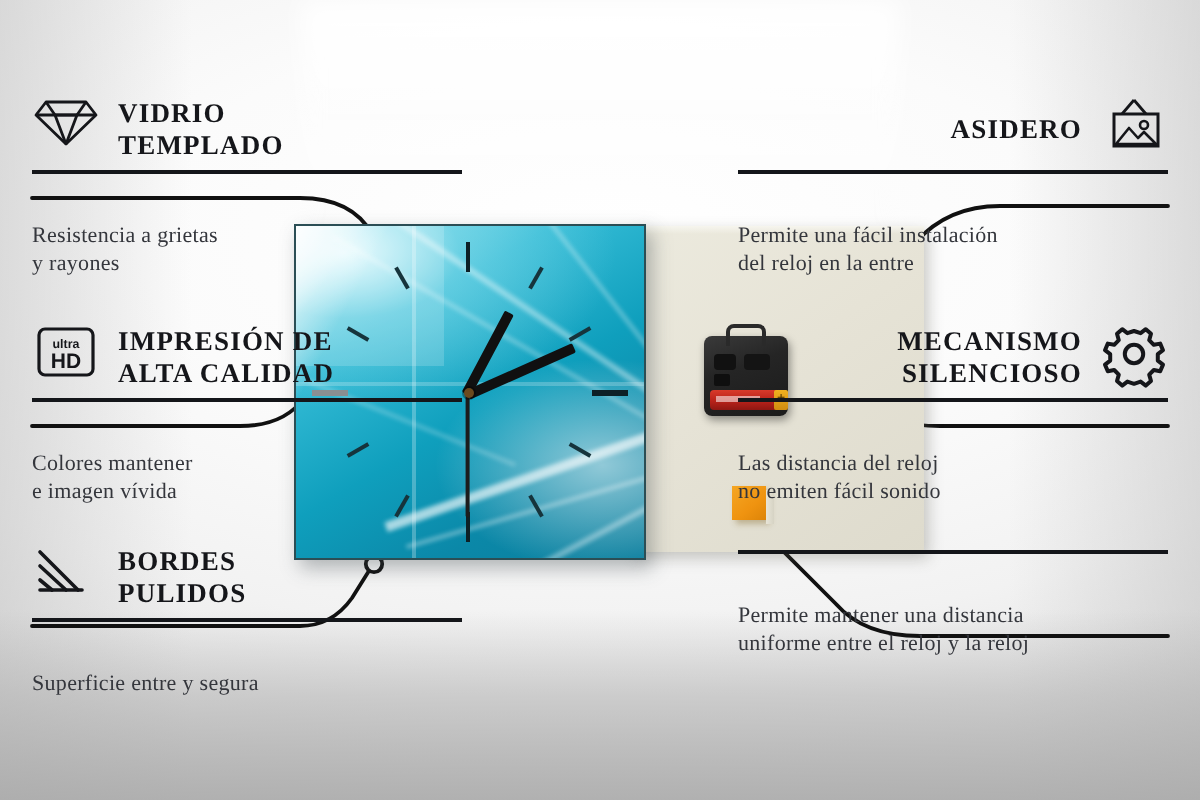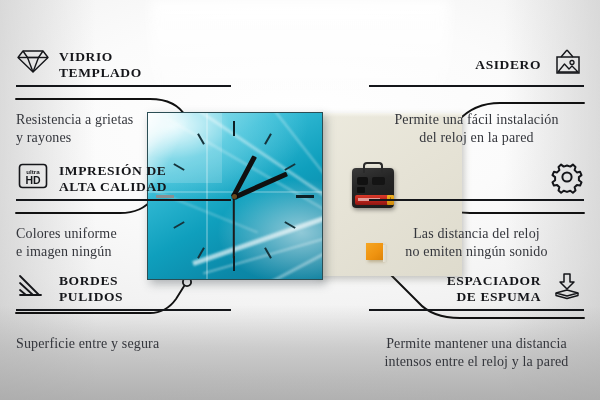--- a/index.html
+++ b/index.html
@@ -102,22 +102,22 @@
   
   .feat{position:absolute;width:215px;}
   .feat .row{display:flex;align-items:center;gap:9px;}
   .feat.right .row{flex-direction:row-reverse;}
   .feat .ico{width:34px;height:34px;flex:0 0 34px;display:flex;justify-content:center;}
   .feat .ttl{font-size:13.5px;font-weight:700;letter-spacing:.6px;color:#15161a;
     line-height:1.18;text-transform:uppercase;}
   .feat.left .ttl{text-align:left;}
   .feat.right .ttl{text-align:right;}
   .feat .rule{height:1.6px;background:#14161a;margin:3px 0 4px;}
-  .feat .sub{font-size:14px;color:#34363c;line-height:1.32;letter-spacing:.15px;margin-top:24px;}
-  .feat.right .sub{text-align:center;}
+  .feat .sub{font-size:11px;color:#34363c;line-height:1.32;letter-spacing:.15px;margin-top:24px;}
+  .feat.right .sub{text-align:left;}
 
   svg{display:block;overflow:visible;}
 </style>
 </head>
 <body>
 
 <div id="stage">
 
   <div class="bg-base"></div>
   <div class="bg-vign"></div>
@@ -228,22 +228,22 @@
           <text x="16" y="22" text-anchor="middle" font-family="Liberation Sans, sans-serif" font-size="10.5" font-weight="700" fill="#15161a">HD</text>
         </svg>
       </div>
       <div class="ttl">
         <div>IMPRESIÓN DE</div>
         <div>ALTA CALIDAD</div>
       </div>
     </div>
     <div class="rule"></div>
     <div class="sub">
-      <div>Colores uniforme</div>
-      <div>e imagen ningún</div>
+      <div>Colores mantener</div>
+      <div>e imagen vívida</div>
     </div>
   </div>
 
   <div class="feat left" style="left:16px;top:272px;">
     <div class="row">
       <div class="ico">
         <svg width="32" height="28" viewBox="0 0 32 28">
           <g stroke="#15161a" stroke-width="1.8" fill="none" stroke-linecap="round">
             <path d="M3 4 L22 23"></path>
             <path d="M3 11 L16 23"></path>
@@ -273,56 +273,47 @@
           <path d="M7 24 L13.5 16 L18 21 L21 18 L27 24 Z" fill="none" stroke="#15161a" stroke-width="1.3" stroke-linejoin="round"></path>
         </svg>
       </div>
       <div class="ttl">
         <div>ASIDERO</div>
       </div>
     </div>
     <div class="rule"></div>
     <div class="sub">
       <div>Permite una fácil instalación</div>
-      <div>del reloj en la pared</div>
+      <div>del reloj en la entre</div>
     </div>
   </div>
 
   <div class="feat right" style="left:369px;top:162px;">
     <div class="row">
       <div class="ico">
         <svg width="32" height="30" viewBox="0 0 32 30">
           <g fill="none" stroke="#15161a" stroke-width="2" stroke-linejoin="round">
             <path d="M16 3.5 l3.3 1.1 2.6-2.0 2.6 2.3 -0.9 3.2 2.3 2.3 3.2-0.6 1.4 3.3 -2.6 2.0 0 3.2 2.6 2.0 -1.4 3.3 -3.2-0.6 -2.3 2.3 0.9 3.2 -2.6 2.3 -2.6-2.0 -3.3 1.1 -3.3-1.1 -2.6 2.0 -2.6-2.3 0.9-3.2 -2.3-2.3 -3.2 0.6 -1.4-3.3 2.6-2.0 0-3.2 -2.6-2.0 1.4-3.3 3.2 0.6 2.3-2.3 -0.9-3.2 2.6-2.3 2.6 2.0 Z"></path>
             <circle cx="16" cy="15" r="4.6"></circle>
           </g>
         </svg>
       </div>
+      <div class="ttl">
+        <div>MECANISMO</div>
+        <div>SILENCIOSO</div>
+      </div>
     </div>
     <div class="rule"></div>
     <div class="sub">
       <div>Las distancia del reloj</div>
-      <div>no emiten ningún sonido</div>
+      <div>no emiten fácil sonido</div>
     </div>
   </div>
 
   <div class="feat right" style="left:369px;top:272px;">
-    <div class="row">
-      <div class="ico">
-        <svg width="32" height="28" viewBox="0 0 32 28">
-          <path d="M13 2 h6 v8 h4 l-7 7 -7-7 h4 Z" fill="none" stroke="#15161a" stroke-width="1.5" stroke-linejoin="round"></path>
-          <path d="M16 18 l11 3 -11 3 -11-3 Z" fill="none" stroke="#15161a" stroke-width="1.4" stroke-linejoin="round"></path>
-          <path d="M5 21 v2.5 l11 3 11-3 V21" fill="none" stroke="#15161a" stroke-width="1.4" stroke-linejoin="round"></path>
-        </svg>
-      </div>
-      <div class="ttl">
-        <div>ESPACIADOR</div>
-        <div>DE ESPUMA</div>
-      </div>
-    </div>
     <div class="rule"></div>
     <div class="sub">
       <div>Permite mantener una distancia</div>
-      <div>intensos entre el reloj y la pared</div>
+      <div>uniforme entre el reloj y la reloj</div>
     </div>
   </div>
 
 </div>
 
 </body></html>

